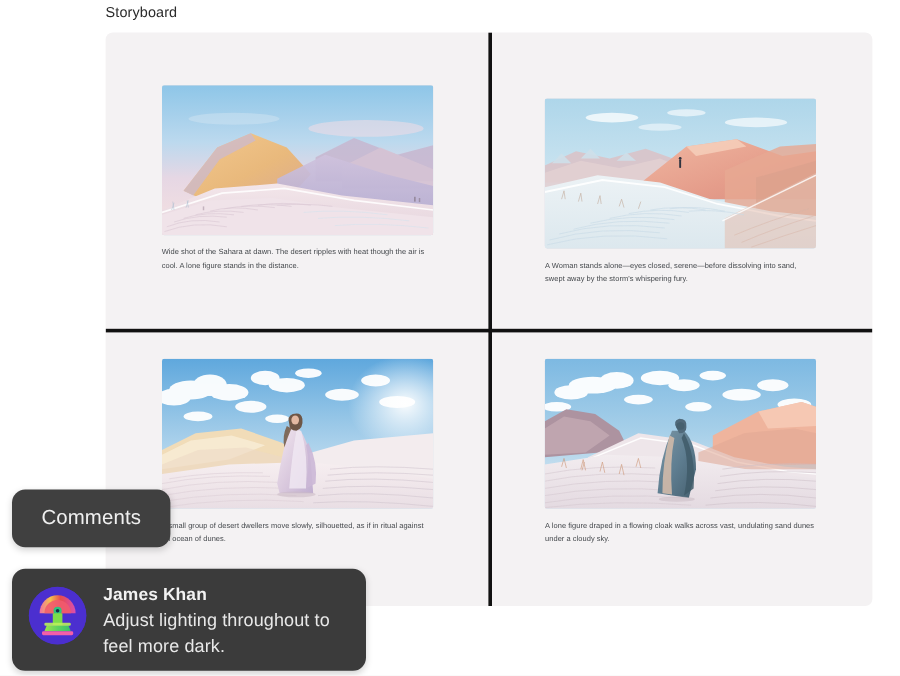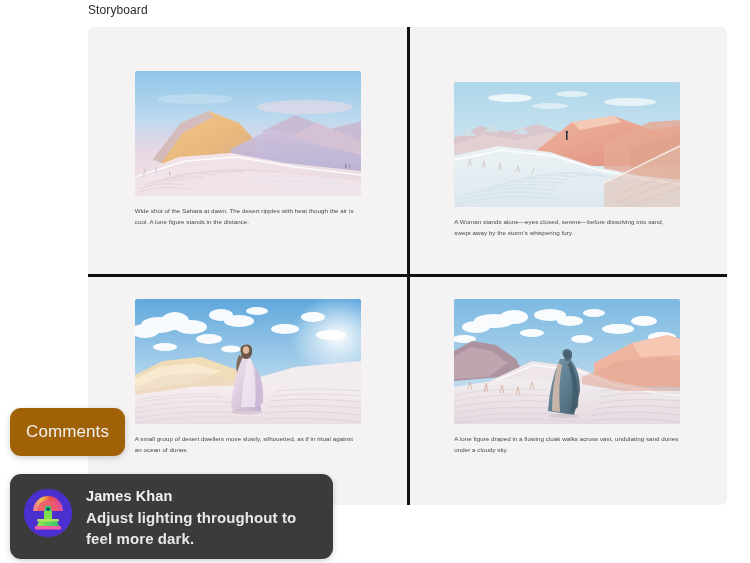--- a/index.html
+++ b/index.html
@@ -104,43 +104,43 @@
     color: #44484c;
     font-family: "Liberation Sans", sans-serif;
     letter-spacing: 0.05px;
   }
 
   
   .comments-pill {
     position: absolute;
     left: 10px;
     top: 408px;
-    width: 115px;
+    width: 132px;
     height: 48px;
-    background: #a16207;
+    background: #404040;
     border-radius: 11px;
     display: flex;
     align-items: center;
     justify-content: center;
     z-index: 30;
     box-shadow: 0 2px 6px rgba(0,0,0,0.18);
   }
   .comments-pill-label {
     color: #f0f0f0;
     font-size: 17px;
     font-weight: 400;
     letter-spacing: 0.1px;
   }
 
   
   .comment-card {
     position: absolute;
     left: 10px;
     top: 474px;
-    width: 323px;
+    width: 295px;
     height: 85px;
     background: #3b3b3b;
     border-radius: 11px;
     z-index: 31;
     display: flex;
     align-items: flex-start;
     padding: 12px 14px 0 14px;
     box-sizing: border-box;
     box-shadow: 0 2px 6px rgba(0,0,0,0.18);
   }
@@ -162,21 +162,21 @@
   .comment-author {
     color: #f2f2f2;
     font-size: 14.5px;
     font-weight: 700;
     line-height: 19px;
     letter-spacing: 0.1px;
   }
   .comment-text {
     color: #e8e8e8;
     font-size: 15px;
-    font-weight: 700;
+    font-weight: 400;
     line-height: 21px;
     letter-spacing: 0.1px;
     margin-top: 1px;
   }
 </style>
 </head>
 <body>
 
 <div class="page-title">Storyboard</div>
 

